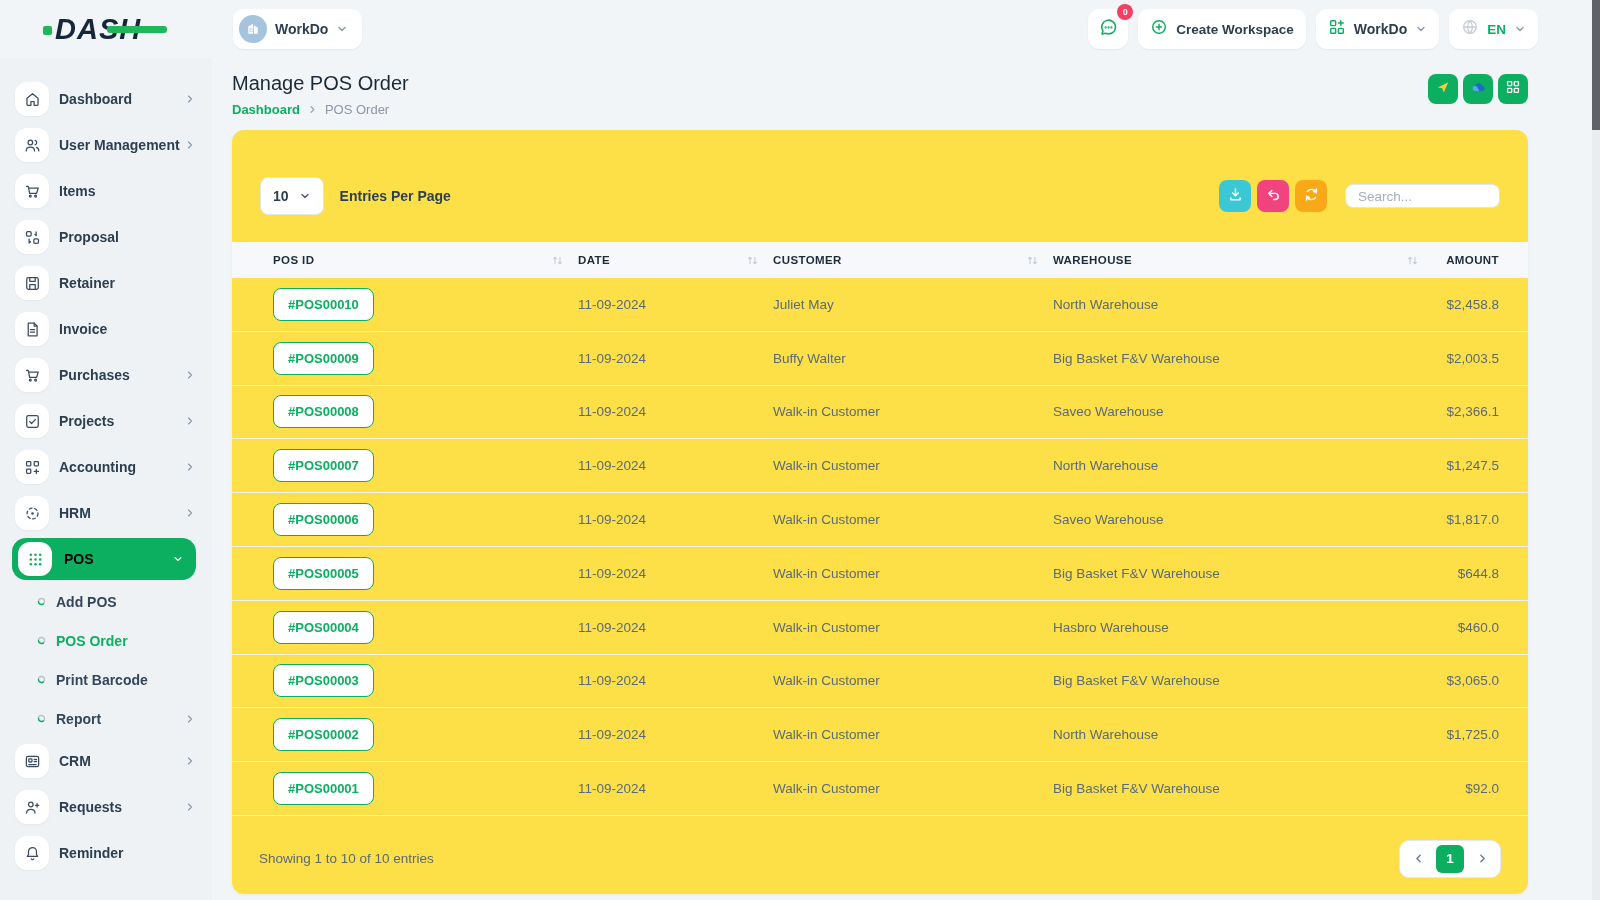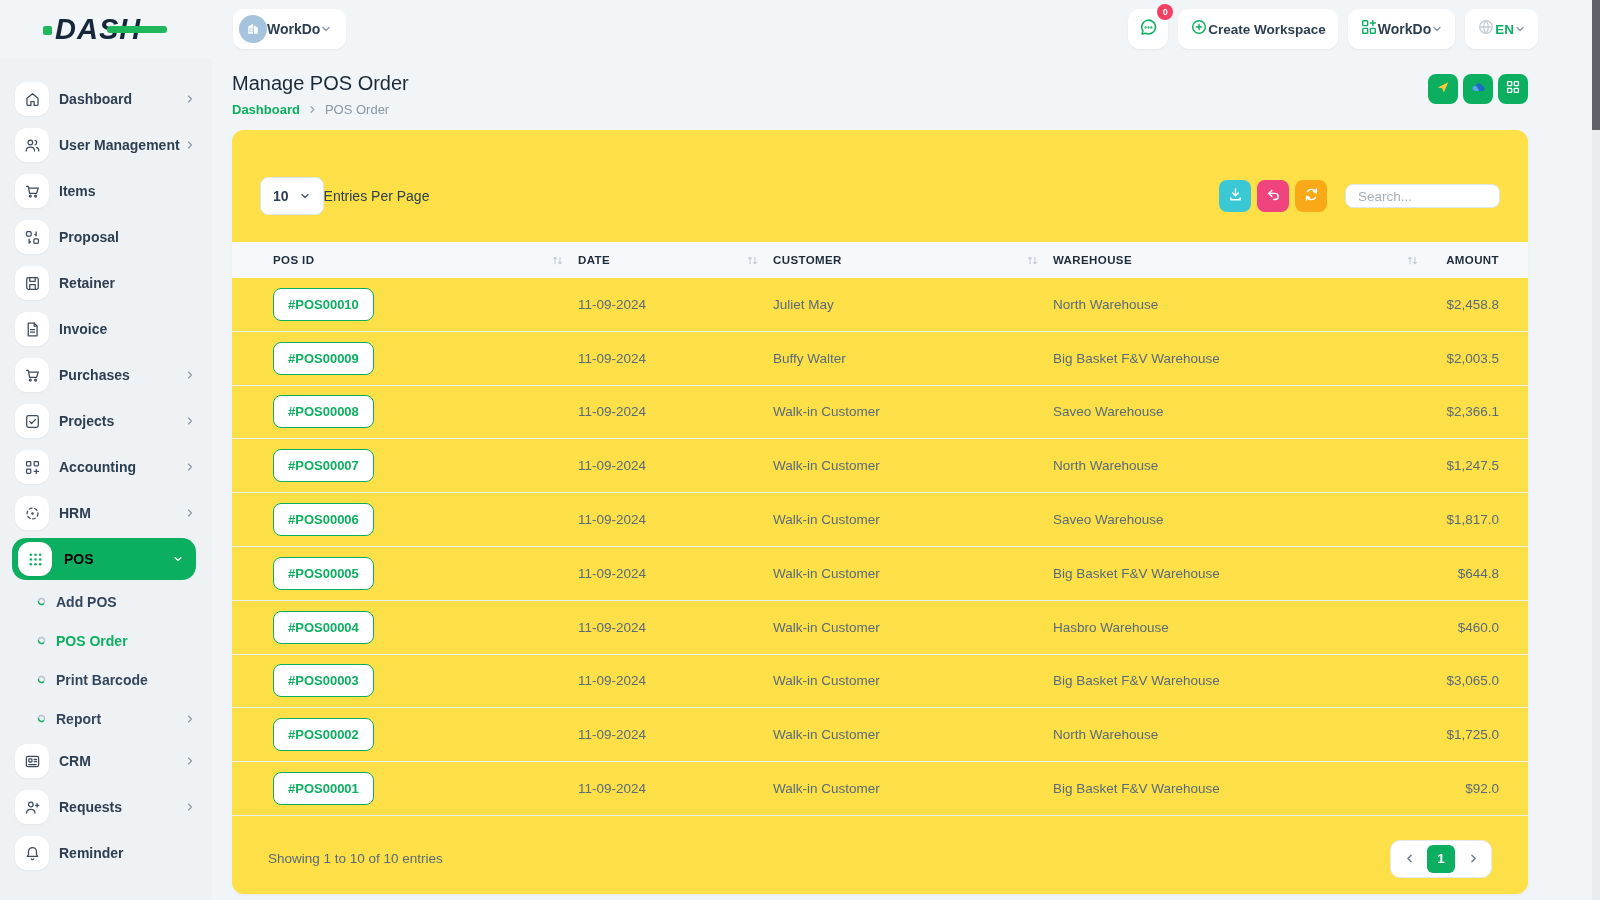--- a/index.html
+++ b/index.html
@@ -9,21 +9,21 @@
   
   .topbar { height:58px; display:flex; align-items:center; }
   .logo-area { width:212px; padding-left:55px; flex:none; }
   .logo { position:relative; display:inline-block; font-weight:800; font-style:italic;
     font-size:29px; letter-spacing:1px; color:#16263b; cursor:pointer; }
   .logo::before { content:''; position:absolute; left:-12px; top:13px; width:9px; height:9px;
     background:#1fb65c; border-radius:2px; }
   .logo-bar { position:absolute; right:-26px; top:13px; width:60px; height:7px;
     background:#1fb65c; border-radius:3px; }
   .pill { display:flex; align-items:center; background:#fff; border-radius:11px;
-    box-shadow:0 1px 2px rgba(20,40,60,.06); height:40px; padding:0 12px; cursor:pointer; }
+    box-shadow:0 1px 2px rgba(20,40,60,.06); height:40px; padding:0 12px; gap:8px; cursor:pointer; }
   .ws-pill { margin-left:21px; padding:0 14px 0 6px; }
   .ws-avatar { width:28px; height:28px; border-radius:50%; background:#a5c3dd;
     display:flex; align-items:center; justify-content:center; }
   .pill-label { font-size:14px; font-weight:700; color:#2c3e50; }
   .chev { color:#8a97a6; display:flex; }
   .top-right { margin-left:auto; margin-right:62px; display:flex; align-items:center; gap:10px; }
   .icon-btn { position:relative; width:40px; height:40px; border-radius:12px; background:#fff;
     box-shadow:0 1px 2px rgba(20,40,60,.06); display:flex; align-items:center; justify-content:center; cursor:pointer; }
   .badge { position:absolute; top:-5px; right:-5px; min-width:16px; height:16px; border-radius:8px;
     background:#f43f63; color:#fff; font-size:9px; font-weight:700;
@@ -61,21 +61,21 @@
   .integrations { display:flex; gap:5px; margin-top:2px; }
   .int-btn { width:30px; height:30px; border-radius:8px; background:#0caf60;
     display:flex; align-items:center; justify-content:center; cursor:pointer; }
 
   .card { margin-top:13px; background:#fde047; border-radius:12px; min-height:760px;
     box-shadow:0 1px 3px rgba(16,24,40,.05); padding:47px 0 16px; }
   .controls { display:flex; align-items:center; padding:0 28px; }
   .select { display:flex; align-items:center; gap:10px; border:1px solid #dfe5ec; border-radius:8px;
     height:38px; padding:0 12px; font-size:14px; font-weight:600; color:#2c3e50;
     background:#fff; cursor:pointer; }
-  .entries-label { font-size:14px; font-weight:400; color:#2c3e50; }
+  .entries-label { margin-left:16px; font-size:14px; font-weight:700; color:#2c3e50; }
   .controls-right { margin-left:auto; display:flex; align-items:center; gap:6px; }
   .sq-btn { width:32px; height:32px; border-radius:8px; display:flex; align-items:center;
     justify-content:center; cursor:pointer; border:none; }
   .search { margin-left:12px; width:155px; height:24px; border:1px solid #dfe5ec; border-radius:8px;
     padding:0 12px; font-size:13.5px; color:#44556a; outline:none; font-family:"Liberation Sans",sans-serif; }
   .search::placeholder { color:#a4afbb; }
 
   .tbl { margin-top:27px; }
   .thead, .trow { display:grid; grid-template-columns:305px 195px 280px 380px 1fr;
     align-items:center; padding-left:41px; padding-right:29px; }
@@ -83,21 +83,21 @@
   .th { display:flex; align-items:center; justify-content:space-between;
     font-size:11.5px; font-weight:700; letter-spacing:.4px; color:#1d2c3b; padding-right:14px; }
   .th.th-last { justify-content:flex-end; gap:8px; padding-right:0; }
   .sort-ic { display:flex; flex:none; }
   .trow { height:53.8px; border-bottom:1px solid #eef1f5; font-size:13.5px; color:#5a6a7a; }
   .pos-badge { display:inline-block; border:1px solid #0caf60; color:#0caf60; background:#fff;
     border-radius:8px; padding:8px 14px; font-size:13px; font-weight:600; cursor:pointer; }
   .cell-amount { text-align:right; }
 
   .tfoot { display:flex; align-items:center; justify-content:space-between;
-    margin-top:24px; padding:0 36px; }
+    margin-top:24px; padding:0 27px; }
   .showing { font-size:13.5px; color:#5a6a7a; }
   .pager { display:flex; align-items:center; gap:4px; background:#fff; border:1px solid #e4e9ef;
     border-radius:10px; padding:4px; }
   .pg-btn { width:28px; height:28px; display:flex; align-items:center; justify-content:center;
     color:#6b7c90; cursor:pointer; border-radius:6px; }
   .pg-page { width:28px; height:28px; background:#0caf60; color:#fff; border-radius:6px;
     display:flex; align-items:center; justify-content:center; font-size:13.5px; font-weight:600; cursor:pointer; }
 
   .scrollbar { position:fixed; top:0; right:0; width:8px; height:900px; background:#e9edf0; }
   .scroll-thumb { position:absolute; top:0; right:0; width:8px; height:130px; background:#5f6368; }

